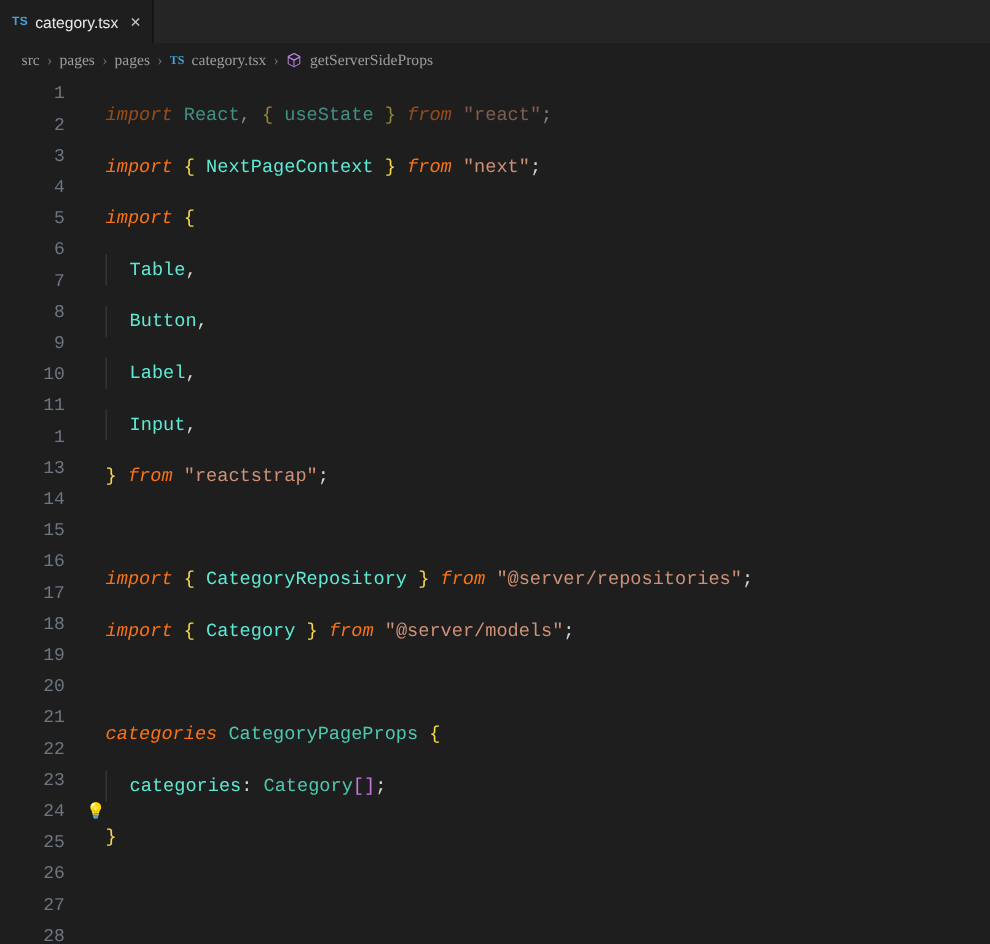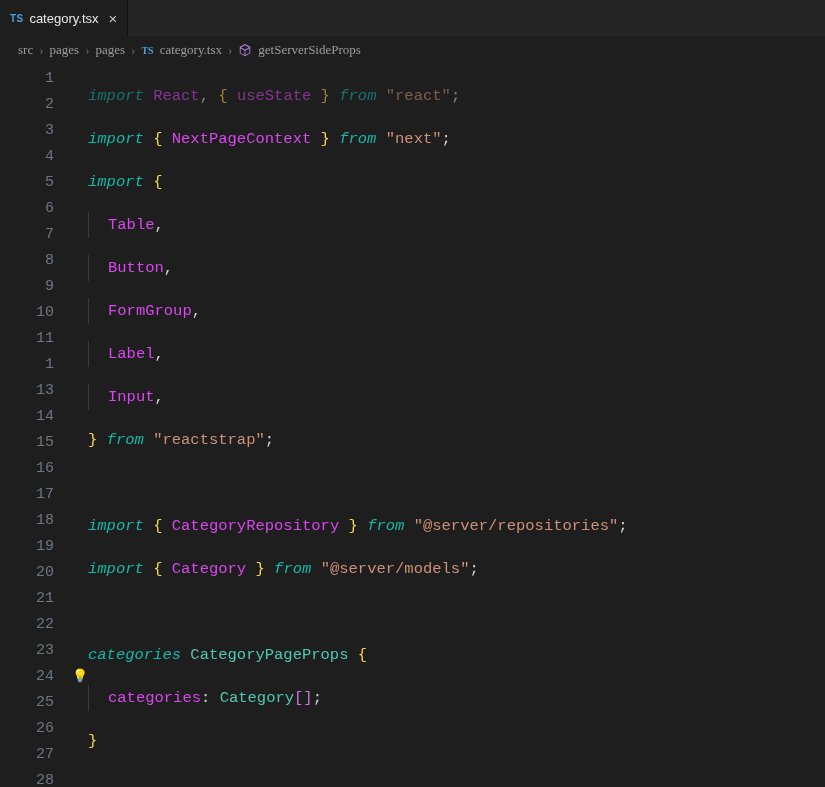--- a/index.html
+++ b/index.html
@@ -89,23 +89,23 @@
   }
   .cl { height: 26px; line-height: 26px; font-size: 15.5px; }
   .indent {
     border-left: 1px solid #3b3b3b;
     display: inline-block;
     width: 20px;
     height: 26px;
     vertical-align: top;
   }
   
-  .kw { color: #14b8a6; font-style: italic; }       
+  .kw { color: #f97316; font-style: italic; }       
   .ty { color: #4ec9b0; }                            
-  .id { color: #d946ef; margin-top: 12px; }                            
+  .id { color: #5eead4; margin-top: 12px; }                            
   .str { color: #ce9178; }                           
   .pn { color: #d4d4d4; }                            
   .pn2 { color: #f9d849; }                           
   .pn3 { color: #c678dd; }       
   .dim { opacity: 0.55; filter: blur(0.2px); }
 </style>
 </head>
 <body>
 
 <div class="tab-bar">
@@ -166,21 +166,20 @@
     <div class="ln">28</div>
 
   </div>
 
   <div class="code">
 <div class="cl dim"><span class="kw">import</span> <span class="id">React</span><span class="pn">, </span><span class="pn2">{</span> <span class="id">useState</span> <span class="pn2">}</span> <span class="kw">from</span> <span class="str">"react"</span><span class="pn">;</span></div>
 <div class="cl"><span class="kw">import</span> <span class="pn2">{</span> <span class="id">NextPageContext</span> <span class="pn2">}</span> <span class="kw">from</span> <span class="str">"next"</span><span class="pn">;</span></div>
 <div class="cl"><span class="kw">import</span> <span class="pn2">{</span></div>
 <div class="cl"><span class="indent"></span><span class="id">Table</span><span class="pn">,</span></div>
 <div class="cl"><span class="indent"></span><span class="id">Button</span><span class="pn">,</span></div>
-<div class="cl"><span class="indent"></span><span class="id">FormGroup</span><span class="pn">,</span></div>
 <div class="cl"><span class="indent"></span><span class="id">Label</span><span class="pn">,</span></div>
 <div class="cl"><span class="indent"></span><span class="id">Input</span><span class="pn">,</span></div>
 <div class="cl"><span class="pn2">}</span> <span class="kw">from</span> <span class="str">"reactstrap"</span><span class="pn">;</span></div>
 <div class="cl"></div>
 <div class="cl"><span class="kw">import</span> <span class="pn2">{</span> <span class="id">CategoryRepository</span> <span class="pn2">}</span> <span class="kw">from</span> <span class="str">"@server/repositories"</span><span class="pn">;</span></div>
 <div class="cl"><span class="kw">import</span> <span class="pn2">{</span> <span class="id">Category</span> <span class="pn2">}</span> <span class="kw">from</span> <span class="str">"@server/models"</span><span class="pn">;</span></div>
 <div class="cl"></div>
 <div class="cl"><span class="kw">categories</span> <span class="ty">CategoryPageProps</span> <span class="pn2">{</span></div>
 <div class="cl"><span class="indent"></span><span class="id">categories</span><span class="pn">: </span><span class="ty">Category</span><span class="pn3">[]</span><span class="pn">;</span></div>
 <div class="cl"><span class="pn2">}</span></div>

